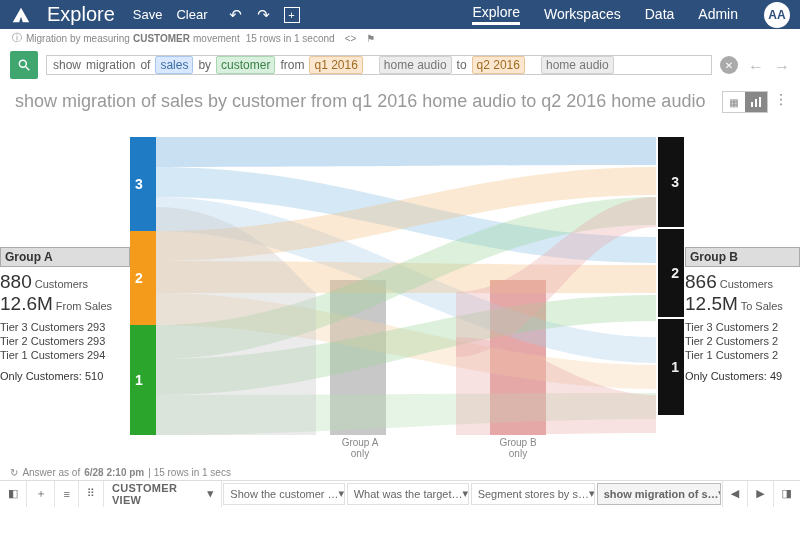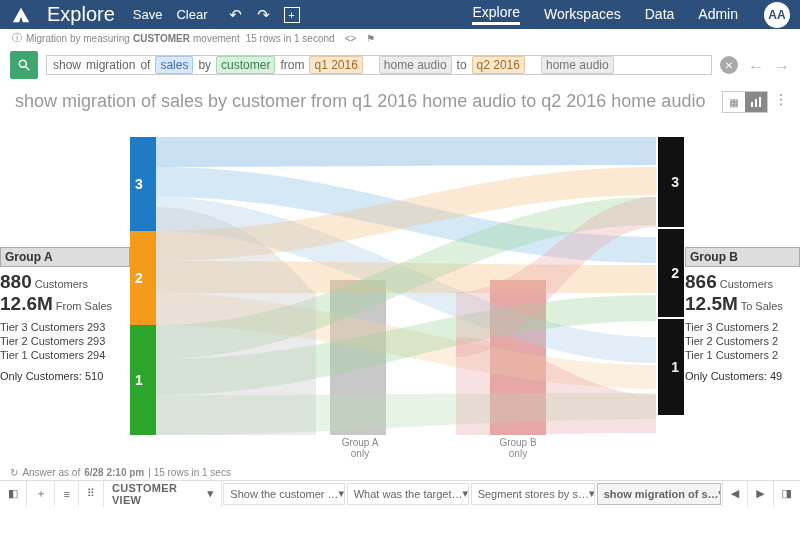--- a/index.html
+++ b/index.html
@@ -43,21 +43,21 @@
 .vt { width:22px; height:20px; display:flex; align-items:center; justify-content:center; font-size:10px; color:#888; cursor:pointer; }
 .vt.active { background:#888; color:#fff; }
 .kebab { margin-left:6px; color:#888; cursor:pointer; font-size:14px; }
 
 
 .chart { position:relative; height:348px; }
 .panel { position:absolute; font-size:12px; color:#333; }
 .panel.left { left:0; top:130px; width:130px; text-align:left; }
 .panel.right { right:0; top:130px; width:115px; text-align:left; }
 .group-hdr { background:#ddd; border:1px solid #aaa; padding:2px 4px; font-weight:bold; font-size:12px; margin-bottom:4px; }
-.big { font-size:19px; font-weight:bold; display:inline; }
+.big { font-size:19px; font-weight:normal; display:inline; }
 .sm { font-size:11px; color:#555; }
 .tier { font-size:11px; color:#444; line-height:1.25; white-space:nowrap; overflow:hidden; }
 .mt { margin-top:6px; }
 .only { font-size:11px; margin-top:8px; white-space:nowrap; overflow:hidden; }
 
 .bar { position:absolute; width:26px; }
 .lbar { left:130px; }
 .rbar { right:116px; }
 .seg { width:100%; color:#fff; font-weight:bold; display:flex; align-items:center; justify-content:flex-start; padding-left:5px; font-size:14px; }
 .rbar .seg { justify-content:flex-end; padding:0 5px 0 0; }

